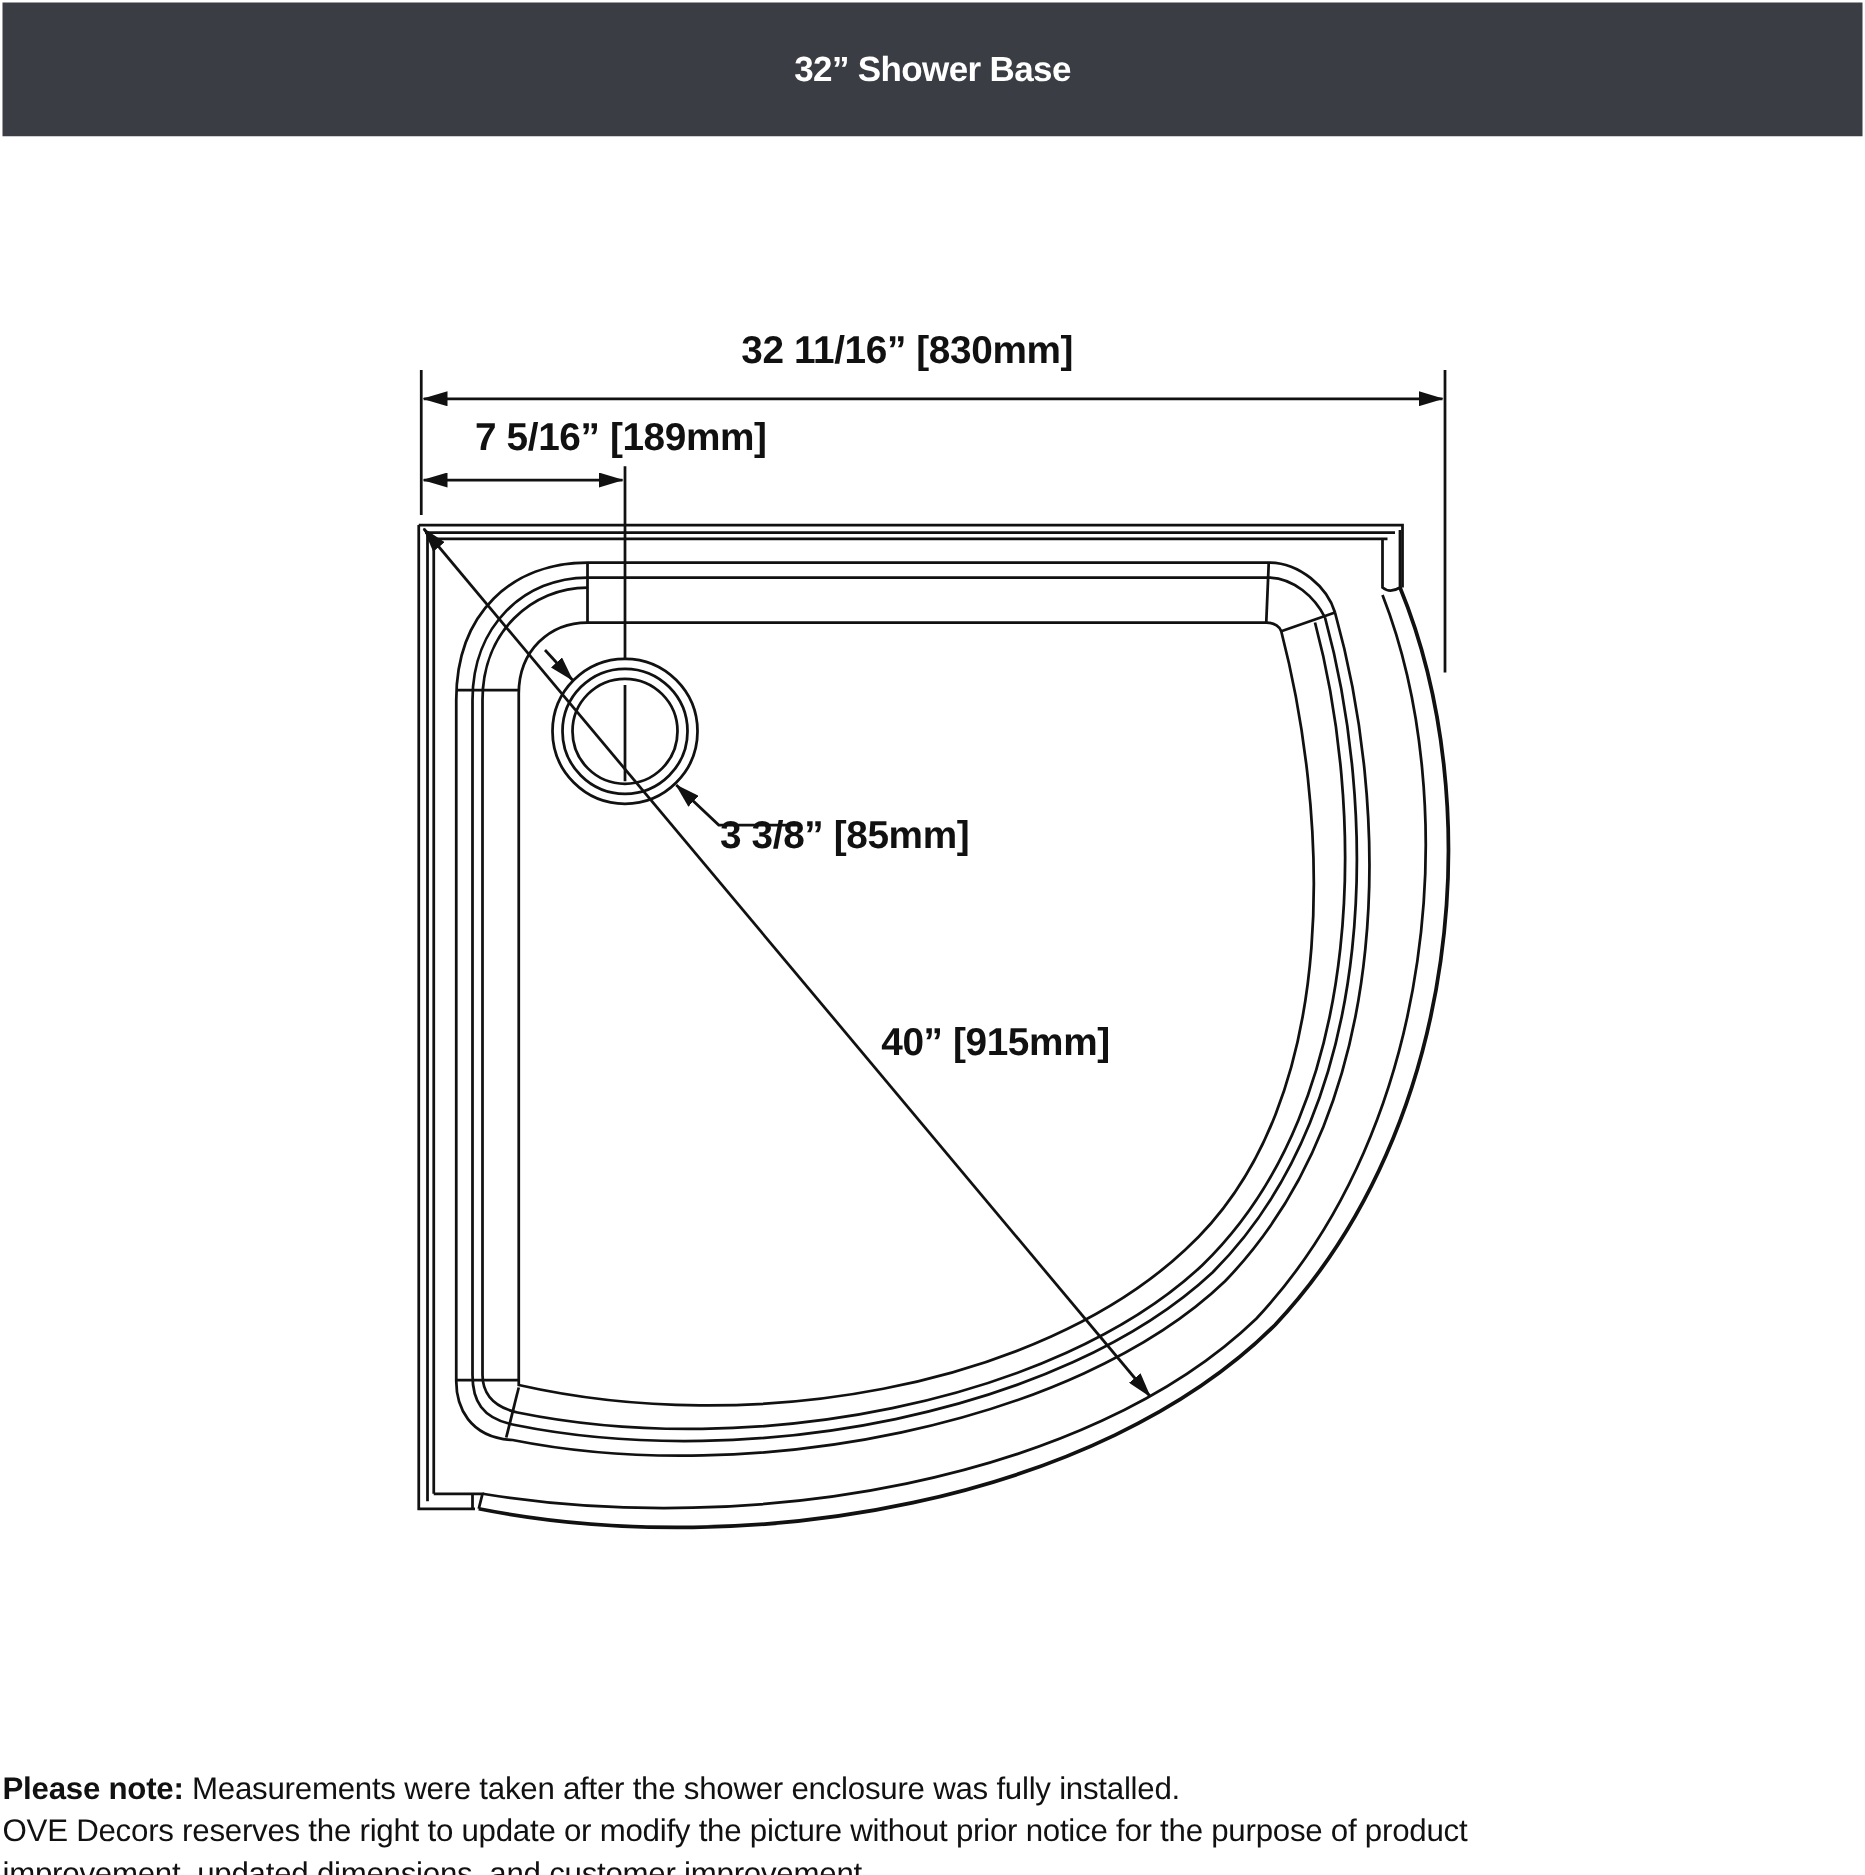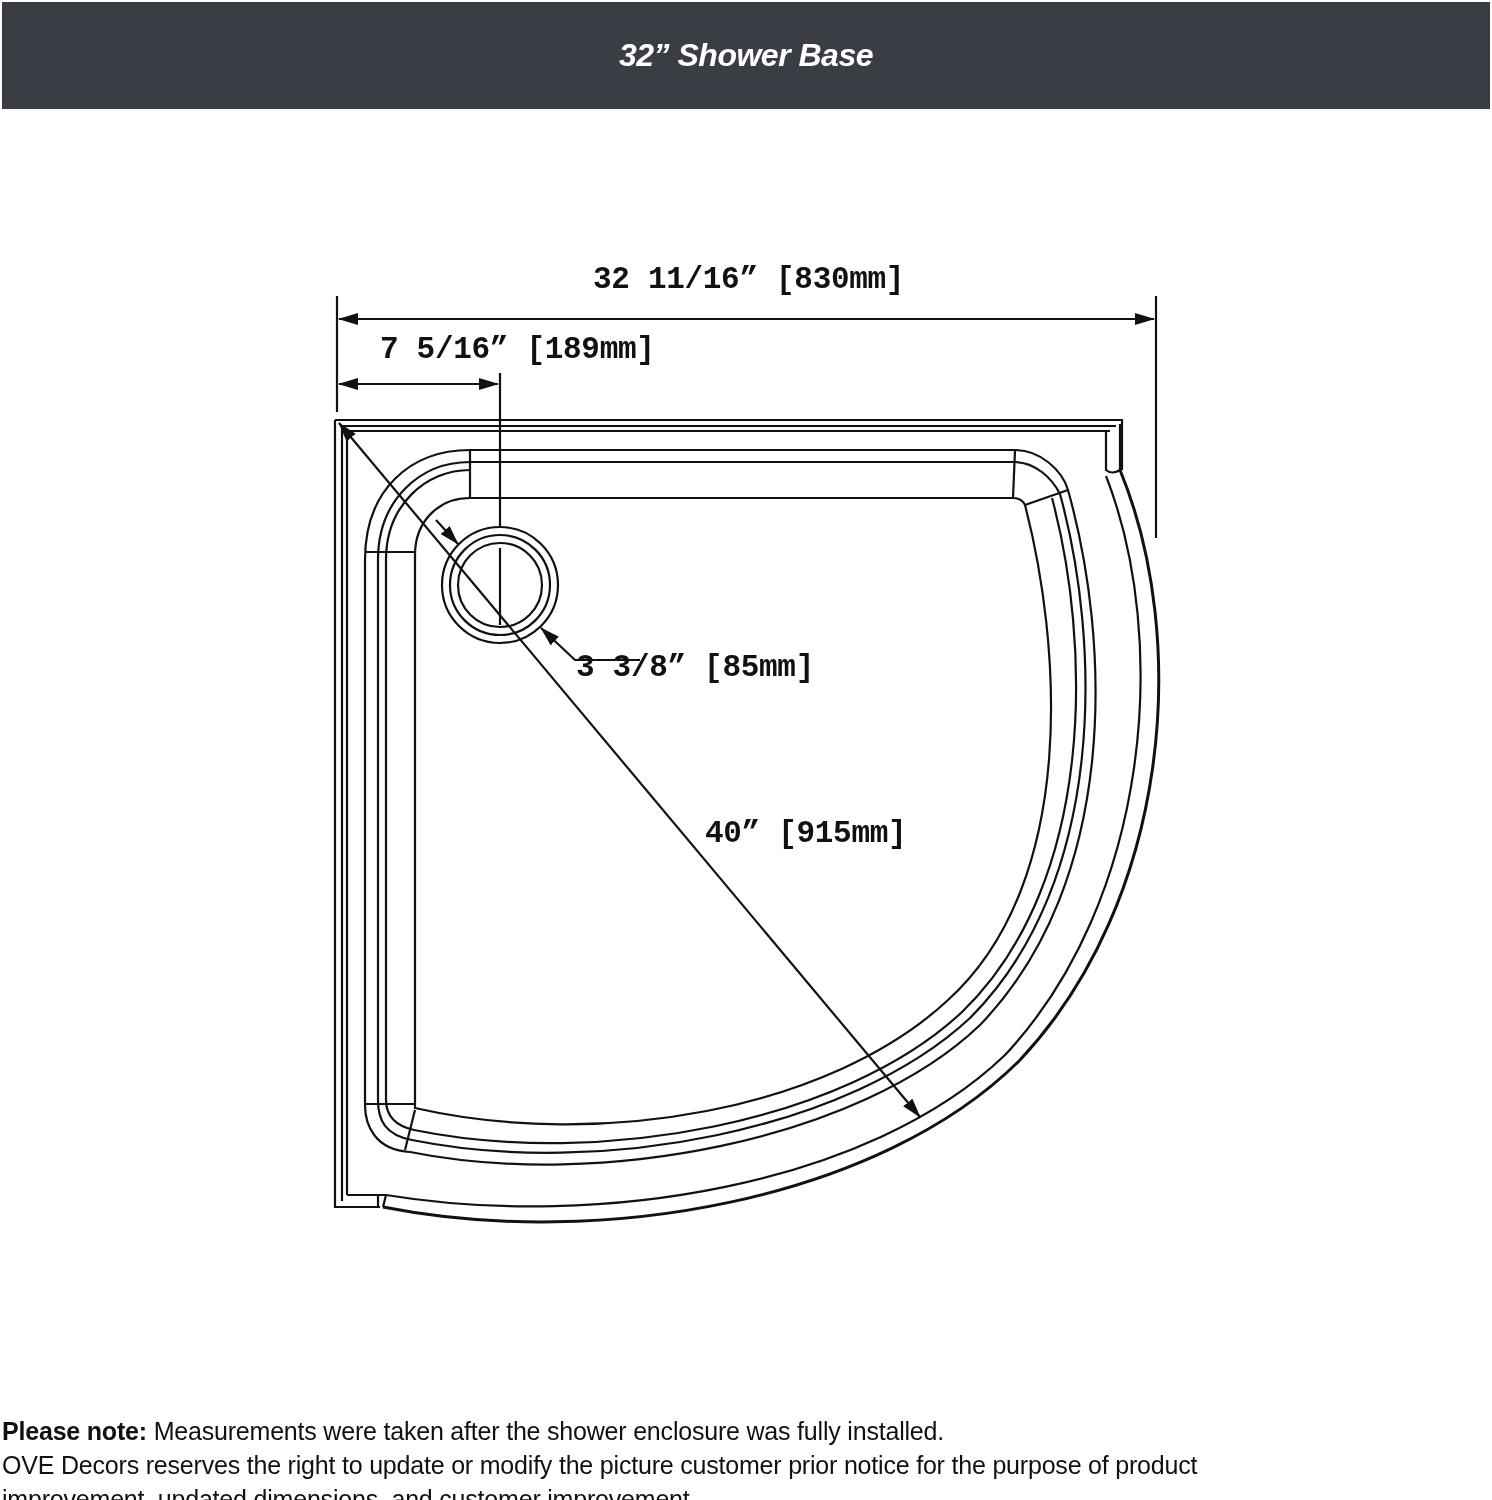--- a/index.html
+++ b/index.html
@@ -2,28 +2,27 @@
 <html><head>
 <meta charset="utf-8">
 <style>
   html, body { margin: 0; padding: 0; background: #ffffff; }
   body { width: 1492px; height: 1500px; position: relative; overflow: hidden; font-family: "Liberation Sans", sans-serif; }
   .header {
     position: absolute; left: 2px; top: 2px; width: 1488px; height: 107px;
     background: #3a3d44; display: flex; align-items: center; justify-content: center;
   }
   .header-title {
-    color: #ffffff; font-weight: bold; font-size: 32px; letter-spacing: -0.5px;
+    color: #ffffff; font-weight: bold; font-size: 28px; letter-spacing: -0.5px;
     font-family: "Liberation Sans", sans-serif;
-    font-style: italic;
   }
   .drawing { position: absolute; left: 0; top: 0; }
   .dim-label {
     position: absolute; font-weight: bold; font-size: 31px; color: #111;
-    font-family: Liberation Mono, monospace; white-space: nowrap; letter-spacing: -0.3px;
+    font-family: Liberation Sans, sans-serif; white-space: nowrap; letter-spacing: -0.3px;
   }
   .notes {
     position: absolute; left: 2px; top: 1398px; font-size: 25px; line-height: 34px; color: #111;
     font-family: "Liberation Sans", sans-serif; letter-spacing: -0.2px; margin-top: 16px;
   }
   .notes b { font-weight: bold; }
 </style>
 </head>
 <body>
 
@@ -86,15 +85,15 @@
   </g>
 </svg>
 
 <div class="dim-label" style="left:593px; top:262px;">32 11/16” [830mm]</div>
 <div class="dim-label" style="left:380px; top:332px;">7 5/16” [189mm]</div>
 <div class="dim-label" style="left:576px; top:650px;">3 3/8” [85mm]</div>
 <div class="dim-label" style="left:705px; top:816px;">40” [915mm]</div>
 
 <div class="notes">
   <div><b>Please note:</b><span> Measurements were taken after the shower enclosure was fully installed.</span></div>
-  <div>OVE Decors reserves the right to update or modify the picture customer prior notice for the purpose of product</div>
+  <div>OVE Decors reserves the right to update or modify the picture without prior notice for the purpose of product</div>
   <div>improvement, updated dimensions, and customer improvement.</div>
 </div>
 
 </body></html>

